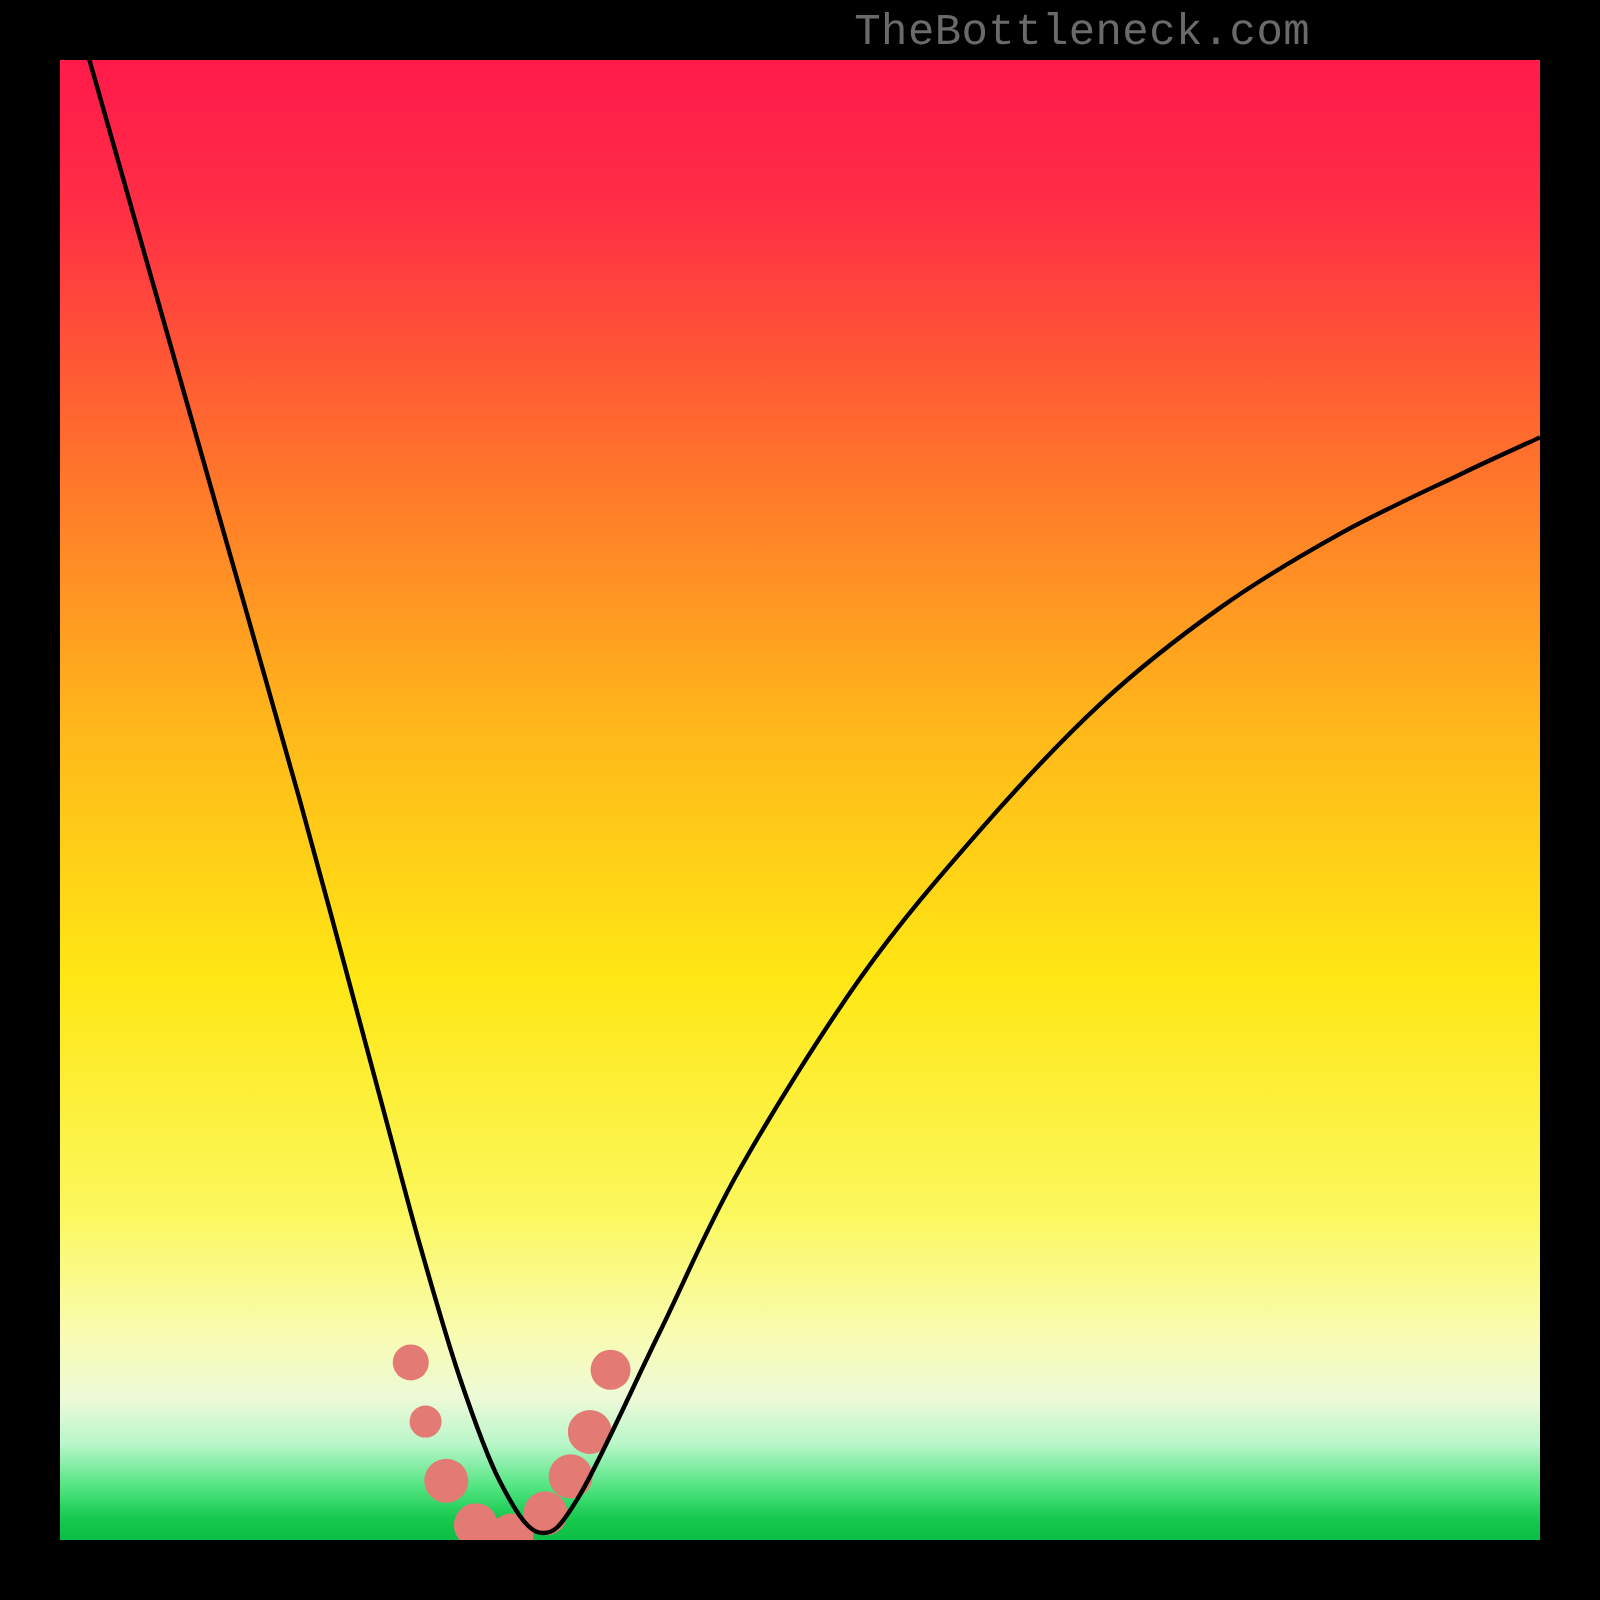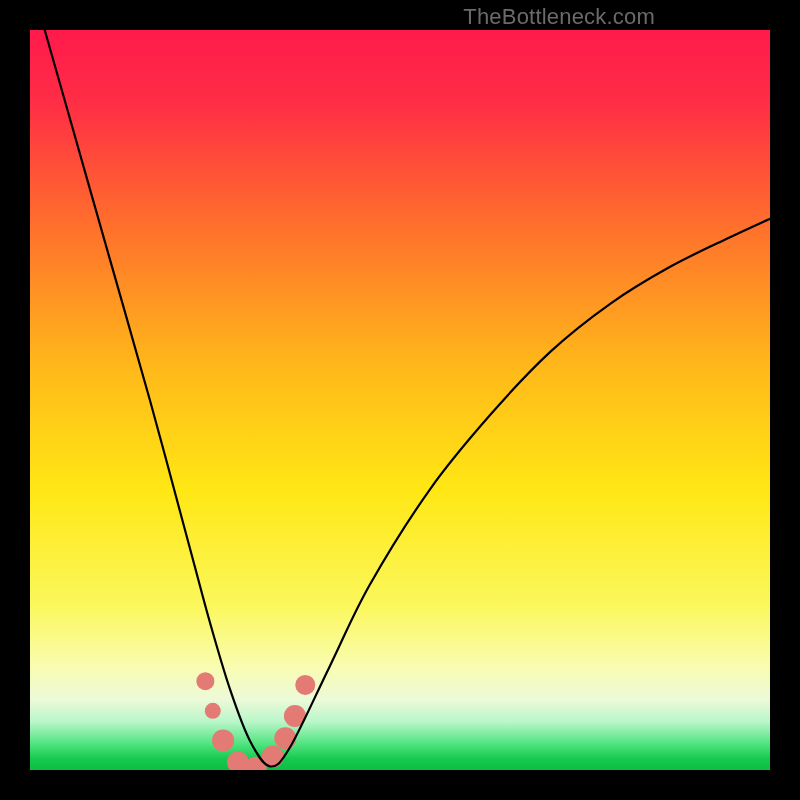--- a/index.html
+++ b/index.html
@@ -11,20 +11,21 @@
     font-family: Arial, Helvetica, sans-serif;
     overflow: hidden;
   }
   .frame {
     position: absolute;
     top: 0;
     left: 0;
     width: 687px;
     height: 800px;
     background: #000;
+    font-family: Liberation Mono, monospace;
   }
   .plot-area {
     position: absolute;
     top: 30px;
     left: 30px;
     width: 740px;
     height: 740px;
     overflow: hidden;
   }
   .gradient-bg {

